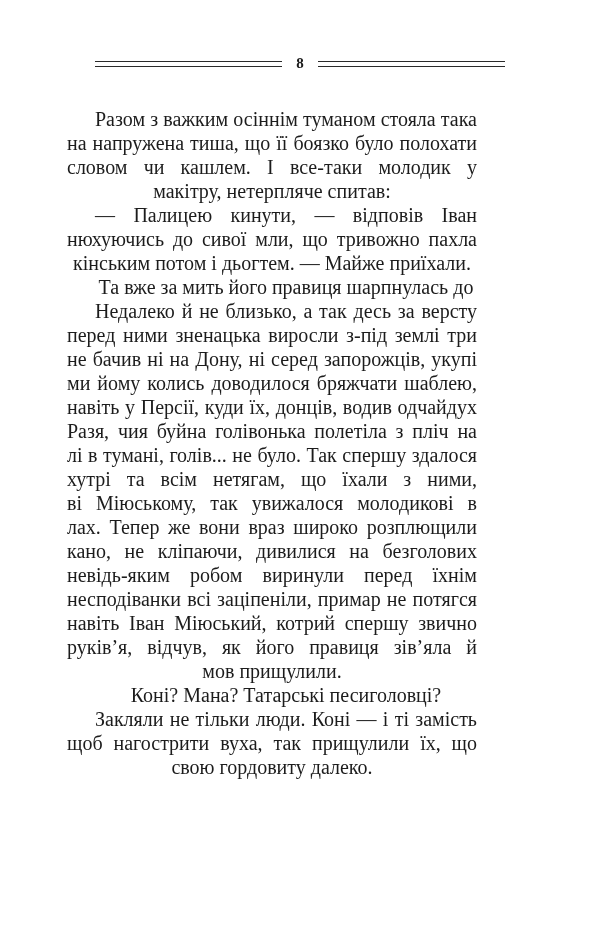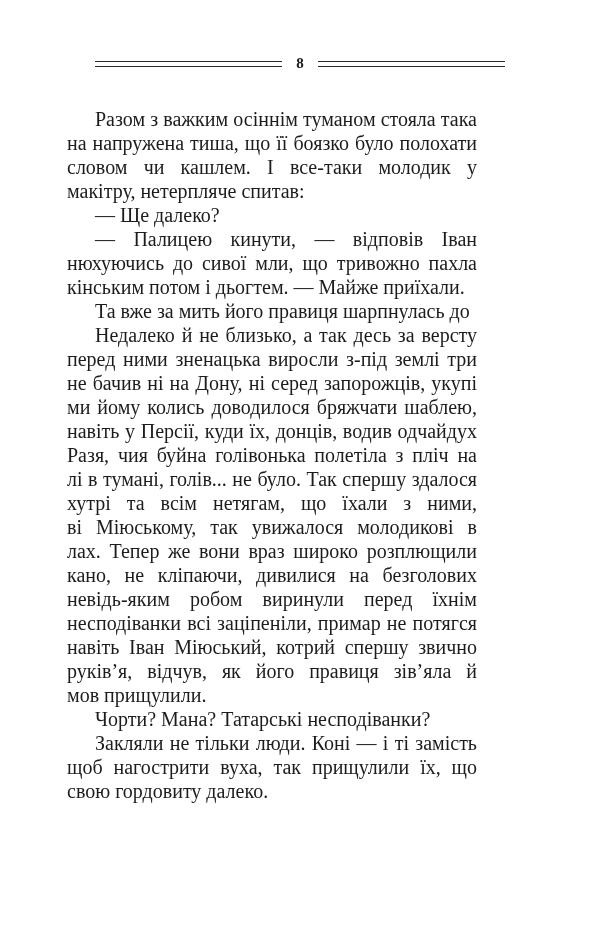--- a/index.html
+++ b/index.html
@@ -50,21 +50,21 @@
     text-align: justify;
   }
   
   .line:not(.last)::after {
     content: "";
     display: inline-block;
     width: 100%;
     height: 0;
   }
   .line.last {
-    text-align: left;
+    text-align: center;
   }
   .line.first {
     padding-left: 28px;
   }
 </style>
 </head>
 <body>
 
 <div class="page">
 
@@ -73,23 +73,20 @@
     <div class="page-number">8</div>
     <div class="rule"></div>
   </div>
 
   <div class="text-body">
       <div class="para">
         <div class="line first">Разом з важким осіннім туманом стояла така потай-</div>
         <div class="line">на напружена тиша, що її боязко було полохати бодай</div>
         <div class="line">словом чи кашлем. І все-таки молодик у лисячому</div>
         <div class="line last">макітру, нетерпляче спитав:</div>
-      </div>
-      <div class="para">
-        <div class="line first last">— Ще далеко?</div>
       </div>
       <div class="para">
         <div class="line first">— Палицею кинути, — відповів Іван Міюський, при-</div>
         <div class="line">нюхуючись до сивої мли, що тривожно пахла терпким</div>
         <div class="line last">кінським потом і дьогтем. — Майже приїхали.</div>
       </div>
       <div class="para">
         <div class="line first last">Та вже за мить його правиця шарпнулась до шаблі.</div>
       </div>
       <div class="para">
@@ -104,21 +101,21 @@
         <div class="line">ві Міюському, так увижалося молодикові в лисячому</div>
         <div class="line">лах. Тепер же вони враз широко розплющили очі й зля-</div>
         <div class="line">кано, не кліпаючи, дивилися на безголових примар, що</div>
         <div class="line">невідь-яким робом виринули перед їхнім носом. Від</div>
         <div class="line">несподіванки всі заціпеніли, примар не потягся до шаблі,</div>
         <div class="line">навіть Іван Міюський, котрий спершу звично шарпнув</div>
         <div class="line">руків’я, відчув, як його правиця зів’яла й повисла, не-</div>
         <div class="line last">мов прищулили.</div>
       </div>
       <div class="para">
-        <div class="line first last">Чорти? Мана? Татарські несподіванки?</div>
+        <div class="line first last">Коні? Мана? Татарські песиголовці?</div>
       </div>
       <div class="para">
         <div class="line first">Закляли не тільки люди. Коні — і ті замість того,</div>
         <div class="line">щоб нагострити вуха, так прищулили їх, що втратили</div>
         <div class="line last">свою гордовиту далеко.</div>
       </div>
     </div>
 
 </div>
 

